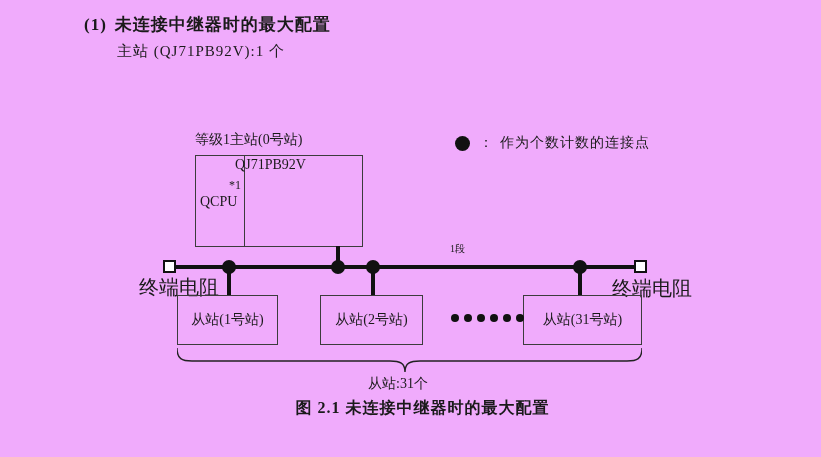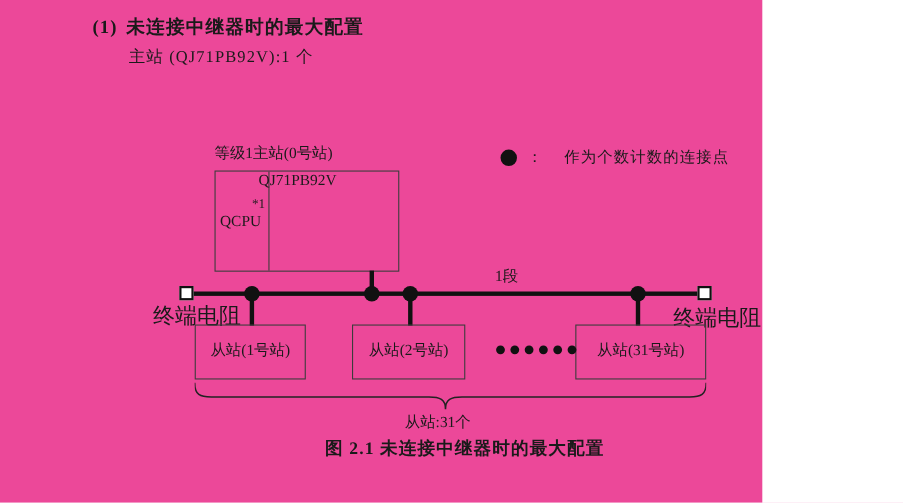--- a/index.html
+++ b/index.html
@@ -2,23 +2,23 @@
 <html><head>
 <meta charset="utf-8">
 <style>
   html, body {
     margin: 0;
     padding: 0;
     background: #ffffff;
   }
   .page {
     position: relative;
-    width: 693px;
+    width: 821px;
     height: 457px;
-    background: #ec4899;
+    background: #f0abfc;
     font-family: "Liberation Serif", "DejaVu Serif", serif;
     color: #1a1a1a;
     overflow: hidden;
   }
   .abs { position: absolute; }
 
   
   .heading {
     left: 84px; top: 13px;
     font-size: 17px;
@@ -74,29 +74,29 @@
     padding-left: 4px; line-height: 17px;
   }
 
   
   .legend { left: 455px; top: 134px; display: flex; align-items: center; }
   .legend-dot {
     width: 15px; height: 15px; border-radius: 50%;
     background: #111111; flex: 0 0 auto;
   }
   .legend-colon { font-size: 14px; margin: 0 7px 0 9px; }
-  .legend-text  { font-size: 14px; white-space: nowrap; letter-spacing: 1px; margin-left: 13px; }
+  .legend-text  { font-size: 14px; white-space: nowrap; letter-spacing: 1px; }
 
   
   .bus-line {
     left: 169px; top: 265px;
     width: 472px; height: 4px;
     background: #111111;
   }
-  .seg-label { left: 450px; top: 242px; font-size: 14px; white-space: nowrap; }
+  .seg-label { left: 450px; top: 242px; font-size: 10px; white-space: nowrap; }
   .terminator {
     width: 13px; height: 13px;
     box-sizing: border-box;
     background: #ffffff;
     border: 2px solid #111111;
     top: 260px;
   }
   .terminator-left  { left: 163px; }
   .terminator-right { left: 634px; }
   .term-label { font-size: 20px; white-space: nowrap; }

